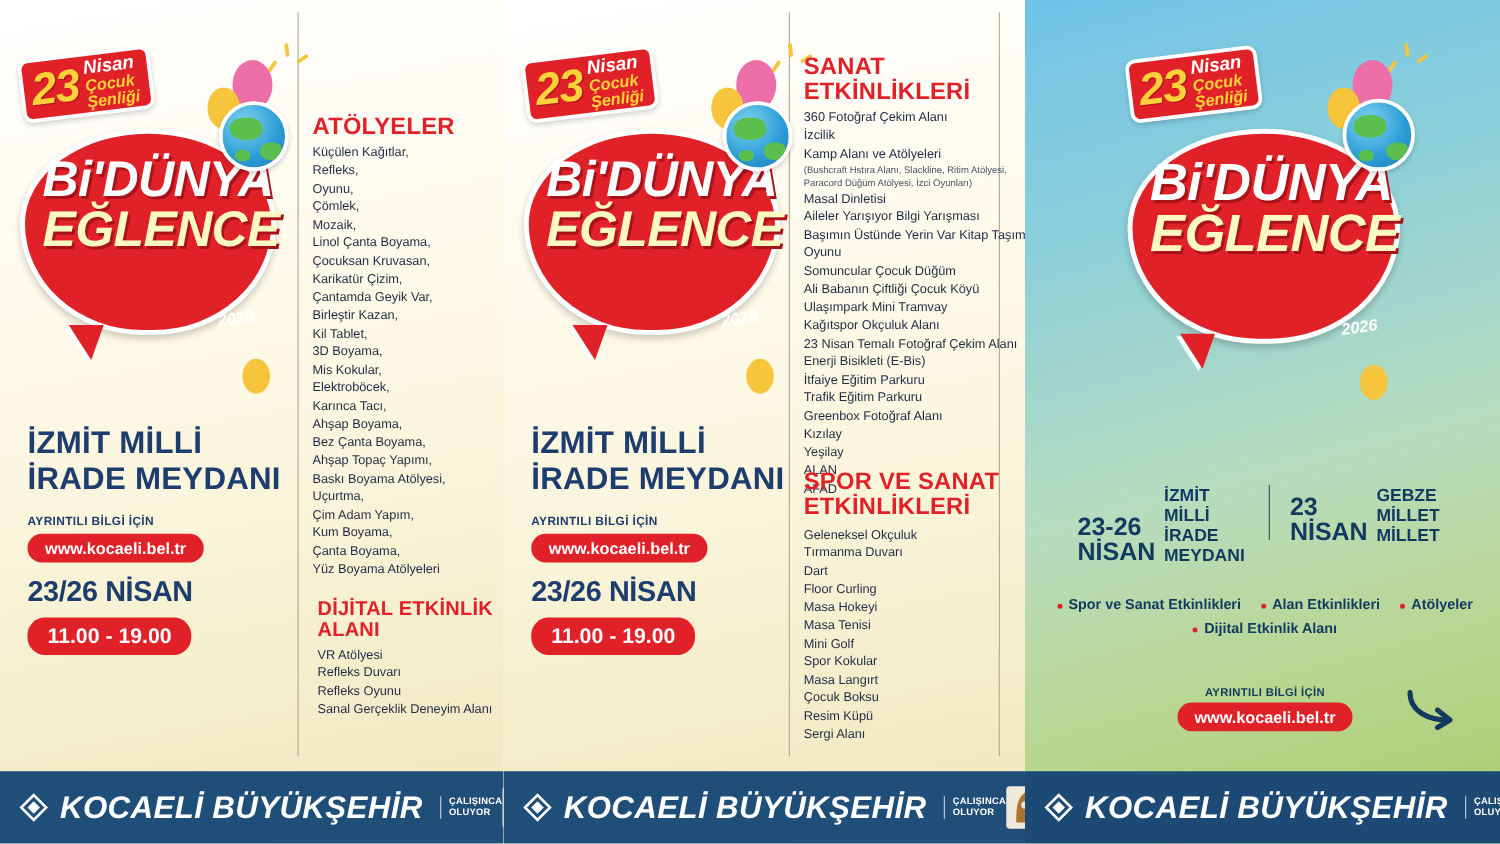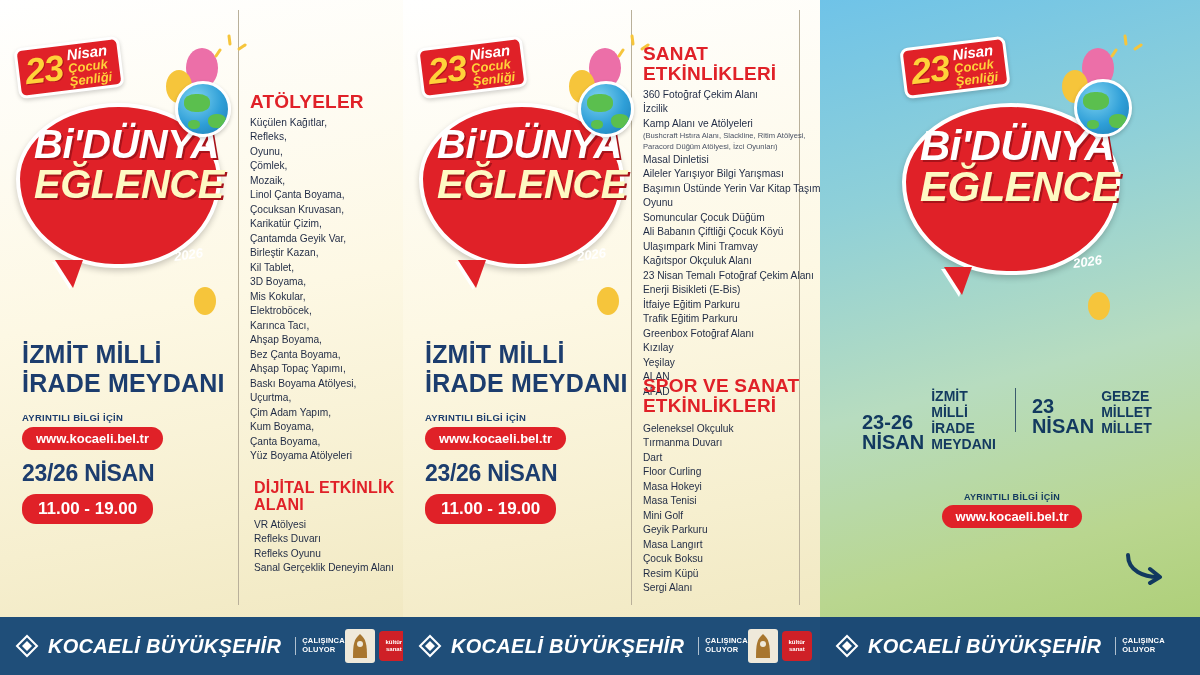--- a/index.html
+++ b/index.html
@@ -32,21 +32,21 @@
   .panel-3 .footer { background: #1c4a75; }
   .muni-logo {
     display: flex; align-items: center; gap: 8px;
   }
   .muni-mark {
     width: 26px; height: 26px; flex: 0 0 26px;
     position: relative;
   }
   .muni-mark svg { width: 26px; height: 26px; display: block; }
   .muni-text {
-    color: #fff; font-weight: bold; font-size: 20px;
+    color: #fff; font-weight: bold; font-size: 25px;
     letter-spacing: .3px; white-space: nowrap;
     font-style: italic;
   }
   .muni-sub {
     color: #fff; font-size: 7.5px; line-height: 1.15; margin-left: 6px;
     border-left: 1px solid rgba(255,255,255,.65); padding-left: 6px;
     font-weight: bold; letter-spacing: .2px;
   }
   .kultur-badge {
     margin-left: auto; display: flex; align-items: center; gap: 4px;
@@ -398,21 +398,21 @@
         <div>ETKİNLİKLERİ</div>
       </div>
       <div>
         <div class="list-item">Geleneksel Okçuluk</div>
         <div class="list-item">Tırmanma Duvarı</div>
         <div class="list-item">Dart</div>
         <div class="list-item">Floor Curling</div>
         <div class="list-item">Masa Hokeyi</div>
         <div class="list-item">Masa Tenisi</div>
         <div class="list-item">Mini Golf</div>
-        <div class="list-item">Geyik Parkuru</div>
+        <div class="list-item">Spor Kokular</div>
         <div class="list-item">Masa Langırt</div>
         <div class="list-item">Çocuk Boksu</div>
         <div class="list-item">Resim Küpü</div>
         <div class="list-item">Sergi Alanı</div>
       </div>
     </div>
 
     <div class="footer">
       <div class="muni-logo">
         <div class="muni-mark">
@@ -499,20 +499,30 @@
             <div class="p3-date">23</div>
             <div class="p3-date">NİSAN</div>
           </div>
           <div>
             <div class="p3-place">GEBZE MİLLET</div>
             <div class="p3-place">MİLLET</div>
           </div>
         </div>
       </div>
 
+      <div class="p3-bullets">
+        <div class="row">
+          <div class="p3-b">Spor ve Sanat Etkinlikleri</div>
+          <div class="p3-b">Alan Etkinlikleri</div>
+          <div class="p3-b">Atölyeler</div>
+        </div>
+        <div class="row">
+          <div class="p3-b">Dijital Etkinlik Alanı</div>
+        </div>
+      </div>
 
       <div class="p3-info">
         <div class="lbl">AYRINTILI BİLGİ İÇİN</div>
         <div class="url-pill" style="margin-top:3px;">www.kocaeli.bel.tr</div>
       </div>
     </div>
 
     <div class="arrow-icon">
       <svg width="42" height="34" viewBox="0 0 42 34">
         <path d="M4 4 C4 20 20 26 34 26" stroke="#12395f" stroke-width="4" fill="none" stroke-linecap="round"></path>

